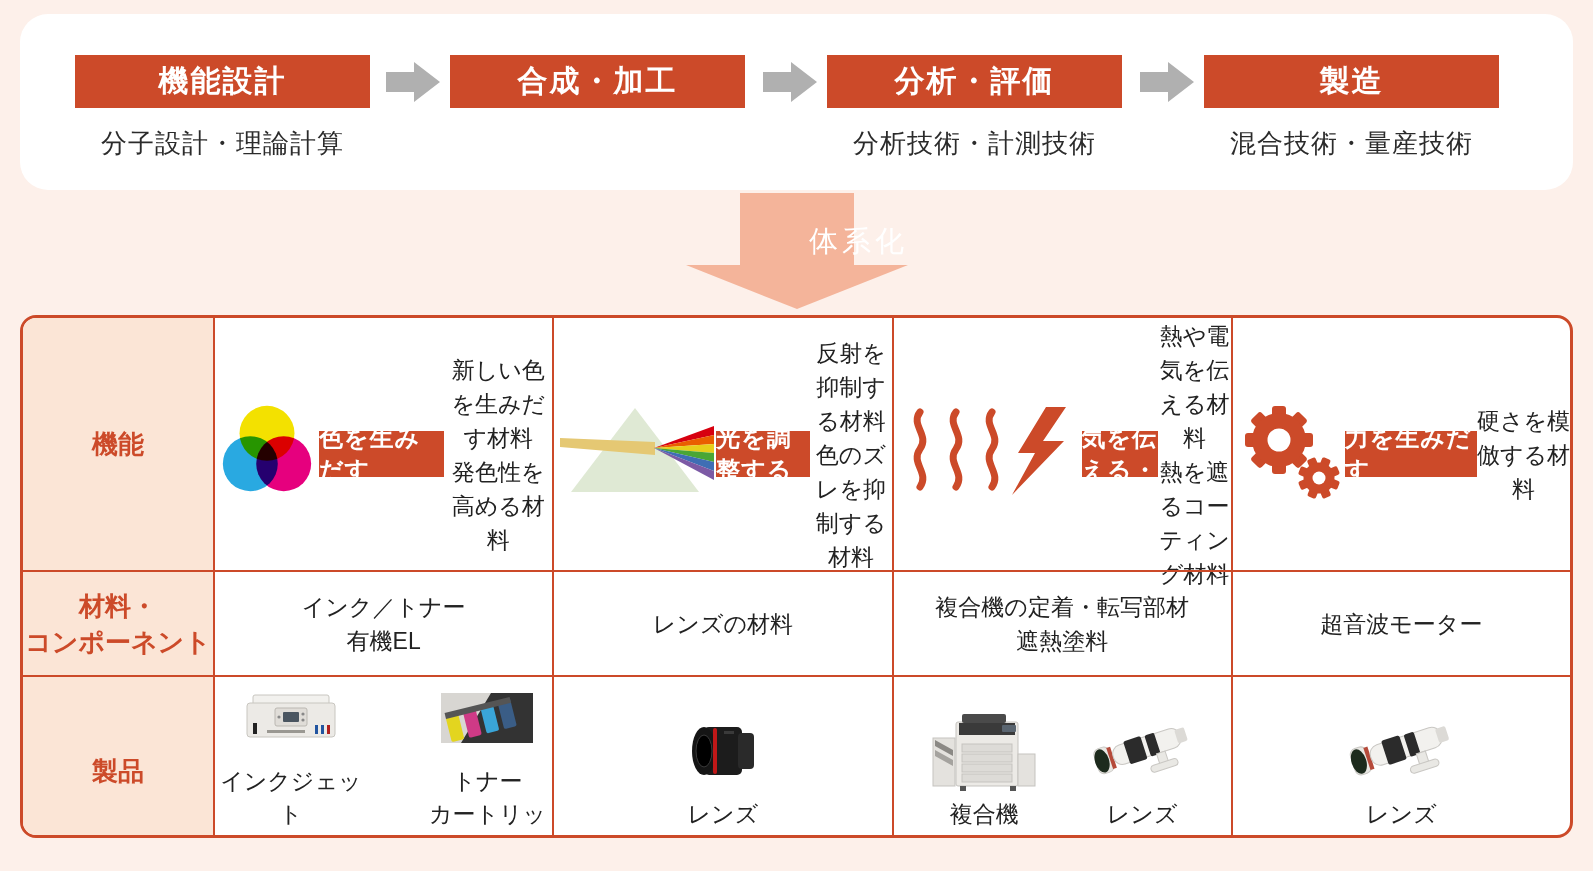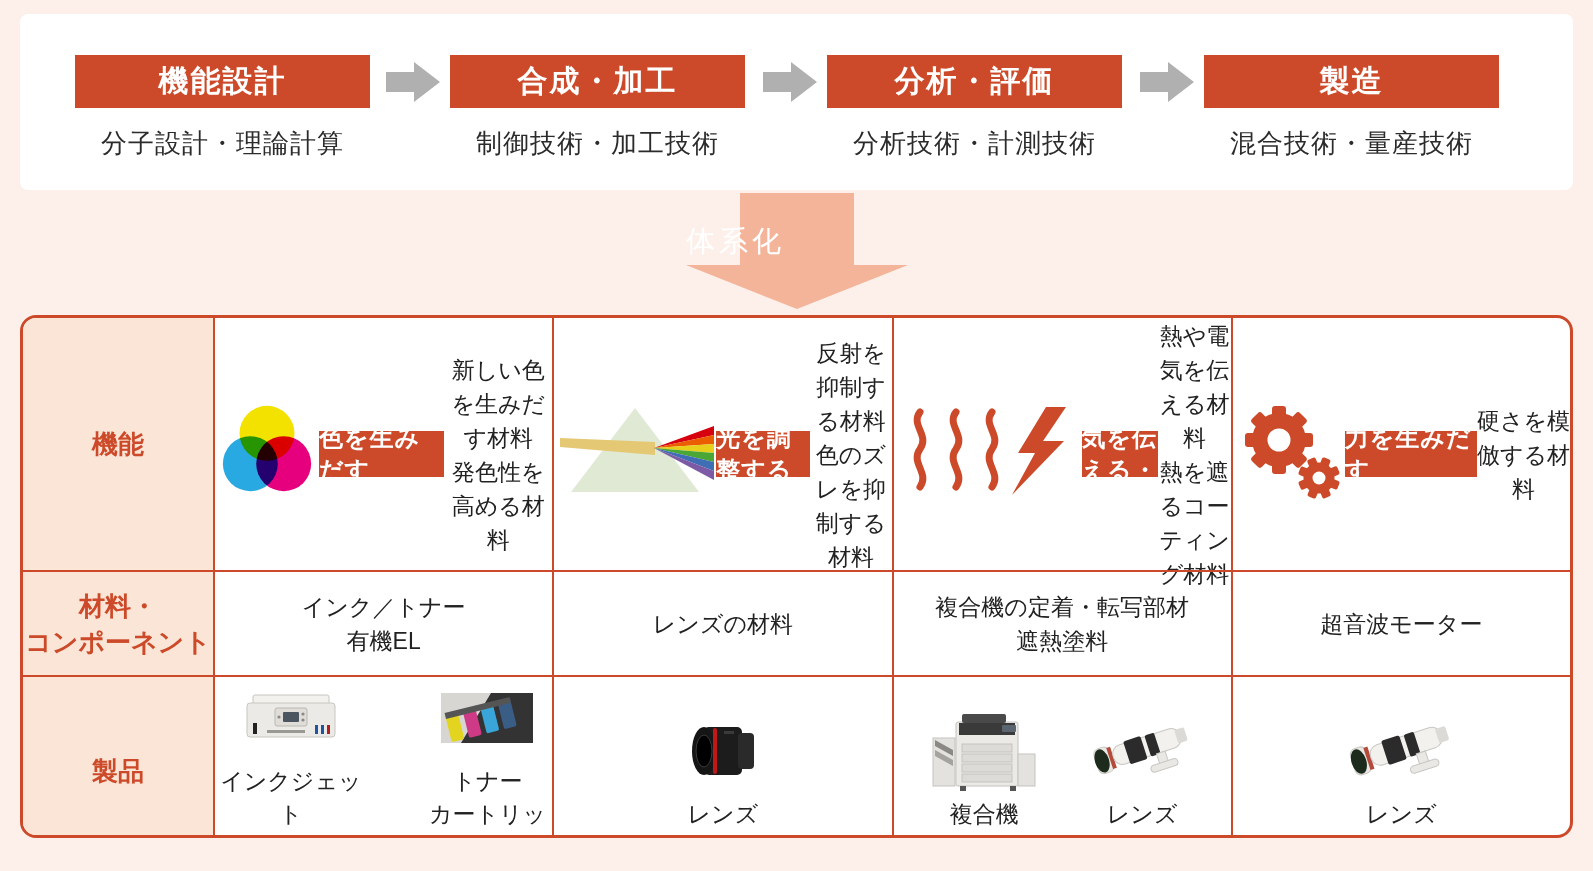--- a/index.html
+++ b/index.html
@@ -8,39 +8,39 @@
     font-family:"Liberation Sans","DejaVu Sans",sans-serif;
     background:#fdf0ea;
     position:relative;
     overflow:hidden;
   }
   .stage { position:absolute; left:0; top:0; width:1593px; height:871px; }
 
   
   .band {
     position:absolute; left:20px; top:14px; width:1553px; height:176px;
-    background:#ffffff; border-radius:8px;
+    background:#ffffff; border-radius:28px;
   }
   .step-box {
     position:absolute; top:41px; width:295px; height:53px;
     background:#cc4a29; color:#ffffff;
     display:flex; align-items:center; justify-content:center;
     font-size:30px; font-weight:700; letter-spacing:2px;
   }
   .step-sub {
     position:absolute; top:112px; width:295px;
     text-align:center; font-size:26px; color:#2b2b2b; letter-spacing:1px;
   }
   .flow-arrow { position:absolute; top:48px; width:54px; height:40px; }
 
   
   .sys-arrow { position:absolute; left:686px; top:193px; width:222px; height:116px; }
   .sys-label {
     position:absolute; left:686px; top:222px; width:222px;
-    text-align:left; color:#ffffff; font-size:29px; font-weight:500; letter-spacing:4px;
+    text-align:right; color:#ffffff; font-size:29px; font-weight:500; letter-spacing:4px;
   }
 
   
   .matrix {
     position:absolute; left:20px; top:315px; width:1553px; height:523px;
     background:#ffffff; border:3px solid #cc4a29; border-radius:16px;
     overflow:hidden;
     display:grid;
     grid-template-columns:190px 1fr 1fr 1fr 1fr;
     grid-template-rows:252px 105px 1fr;
@@ -76,21 +76,20 @@
 <div class="stage">
 
   <div class="band">
 
     <div class="step-box" style="left:55px;">機能設計</div>
     <div class="step-box" style="left:430px;">合成・加工</div>
     <div class="step-box" style="left:807px;">分析・評価</div>
     <div class="step-box" style="left:1184px;">製造</div>
 
     <div class="step-sub" style="left:55px;">分子設計・理論計算</div>
-    <div class="step-sub" style="left:430px;">制御技術・加工技術</div>
     <div class="step-sub" style="left:1184px;">混合技術・量産技術</div>
     <div class="step-sub" style="left:807px;">分析技術・計測技術</div>
 
     <svg class="flow-arrow" style="left:366px;" viewBox="0 0 54 40">
         <polygon points="0,10 28,10 28,0 54,20 28,40 28,30 0,30" fill="#b0b0b0"></polygon>
       </svg>
     <svg class="flow-arrow" style="left:743px;" viewBox="0 0 54 40">
         <polygon points="0,10 28,10 28,0 54,20 28,40 28,30 0,30" fill="#b0b0b0"></polygon>
       </svg>
     <svg class="flow-arrow" style="left:1120px;" viewBox="0 0 54 40">

